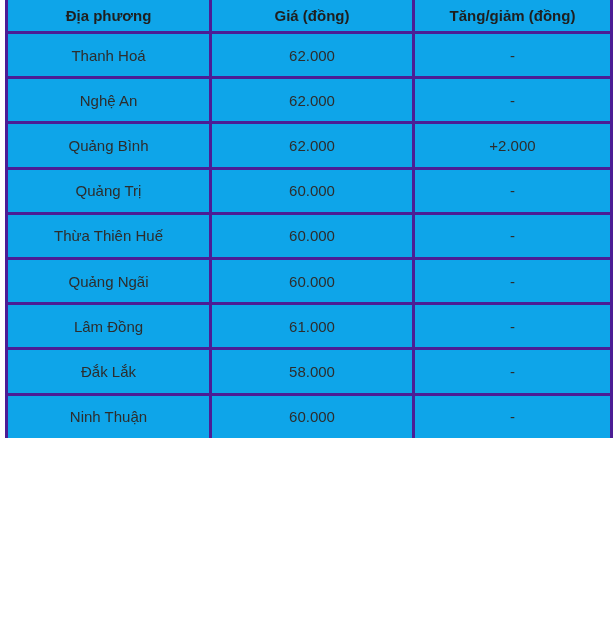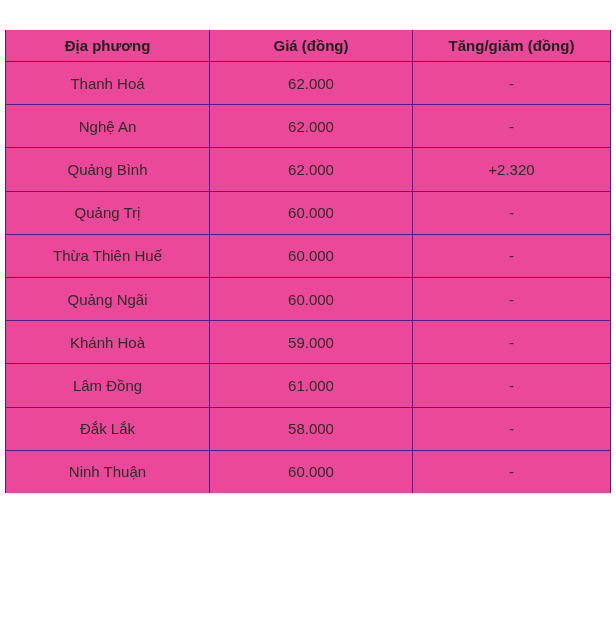--- a/index.html
+++ b/index.html
@@ -13,29 +13,28 @@
   }
   .table-wrap {
     position: absolute;
     left: 5px;
     top: 0;
   }
   table.price-table {
     border-collapse: collapse;
     table-layout: fixed;
     width: 605px;
-    background: #ec4899;
-    margin-top: 30px;
+    background: #0ea5e9;
   }
   table.price-table col.c1 { width: 204px; }
   table.price-table col.c2 { width: 203px; }
   table.price-table col.c3 { width: 198px; }
   table.price-table th,
   table.price-table td {
-    border: 1px solid #4c1d95;
+    border: 3px solid #4c1d95;
     text-align: center;
     vertical-align: middle;
     padding: 0;
     overflow: hidden;
     white-space: nowrap;
   }
   table.price-table th {
     height: 31px;
     font-size: 15px;
     font-weight: bold;
@@ -76,40 +75,35 @@
           <td>-</td>
         </tr>
         <tr>
           <td>Nghệ An</td>
           <td>62.000</td>
           <td>-</td>
         </tr>
         <tr>
           <td>Quảng Bình</td>
           <td>62.000</td>
-          <td>+2.320</td>
+          <td>+2.000</td>
         </tr>
         <tr>
           <td>Quảng Trị</td>
           <td>60.000</td>
           <td>-</td>
         </tr>
         <tr>
           <td>Thừa Thiên Huế</td>
           <td>60.000</td>
           <td>-</td>
         </tr>
         <tr>
           <td>Quảng Ngãi</td>
           <td>60.000</td>
-          <td>-</td>
-        </tr>
-        <tr>
-          <td>Khánh Hoà</td>
-          <td>59.000</td>
           <td>-</td>
         </tr>
         <tr>
           <td>Lâm Đồng</td>
           <td>61.000</td>
           <td>-</td>
         </tr>
         <tr>
           <td>Đắk Lắk</td>
           <td>58.000</td>

